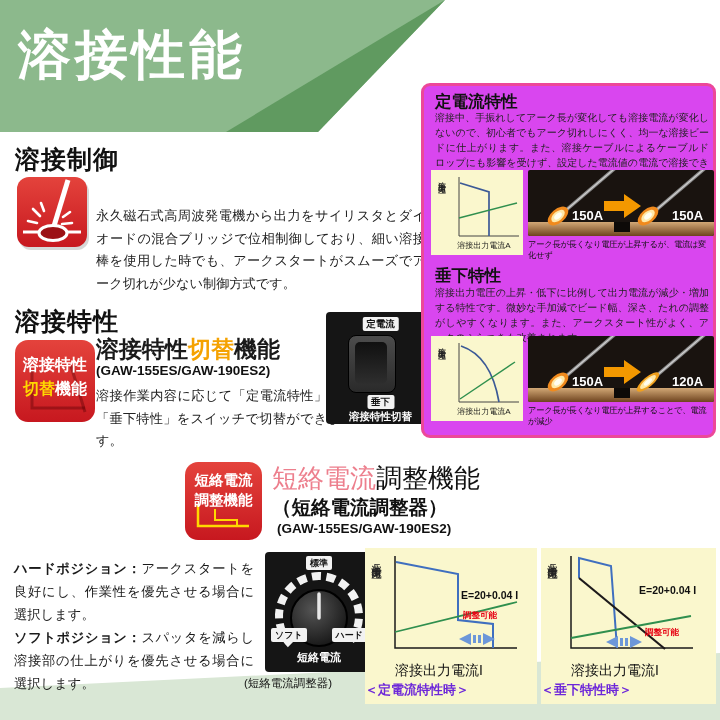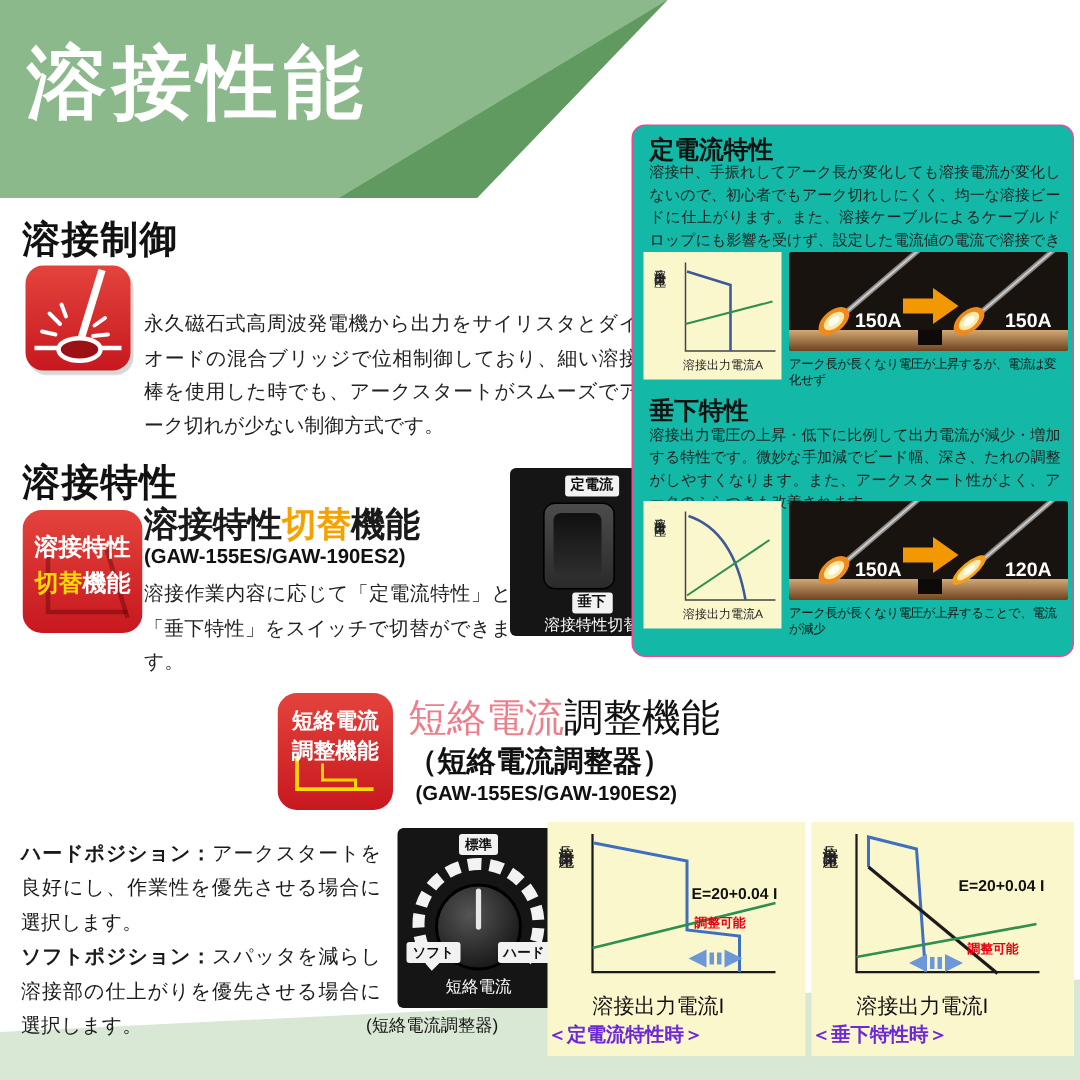--- a/index.html
+++ b/index.html
@@ -15,32 +15,32 @@
   .h-section{font-size:25px;font-weight:bold;color:#111;letter-spacing:1px;}
   .h-sub{font-size:21px;font-weight:bold;color:#111;}
   .body-txt{font-size:13.2px;line-height:22.5px;color:#222;text-align:justify;}
   .hl-orange{color:#f5a200;}
   .models{font-size:13.5px;font-weight:bold;color:#111;}
 
   
   .badge-txt{position:absolute;width:100%;text-align:center;color:#fff;font-weight:bold;}
 
   
-  .panel{left:421px;top:83px;width:295px;height:355px;background:#14b8a6;border:1px solid #ec4899;border-radius:9px;box-sizing:border-box;}
+  .panel{left:421px;top:83px;width:295px;height:355px;background:#d946ef;border:3px solid #ec4899;border-radius:9px;box-sizing:border-box;}
   .panel h3{position:absolute;margin:0;font-size:16.5px;font-weight:bold;color:#111;}
   .panel .ptxt{position:absolute;font-size:10px;line-height:15px;color:#222;text-align:justify;}
   .chart-s{position:absolute;width:92px;height:85px;background:#faf7cd;}
   .photo{position:absolute;width:186px;height:66px;background:#19130f;border-radius:2px;overflow:hidden;}
   .pcap{position:absolute;font-size:8.3px;color:#111;width:186px;letter-spacing:-0.3px;}
   .vlabel{writing-mode:vertical-rl;text-orientation:upright;letter-spacing:1px;color:#222;}
 
   
   .blackbox{position:absolute;background:#151515;border-radius:4px;overflow:hidden;}
   .wtag{position:absolute;background:#f2f2f2;color:#111;font-weight:bold;border-radius:2px;padding:0 4px;line-height:14px;}
-  .wtxt{position:absolute;color:#fff;font-weight:normal;text-align:center;}
+  .wtxt{position:absolute;color:#fff;font-weight:bold;text-align:center;}
 
   
   .chart-b{position:absolute;background:#faf7cd;}
   .chart-b .xlab{position:absolute;font-size:14px;color:#111;}
   .chart-b .cap{position:absolute;width:100%;text-align:left;font-size:13px;font-weight:bold;color:#6d28d9;}
 
   .sc-title-hl{color:#ed7f8d;}
   .sc-title{font-size:26px;font-weight:normal;color:#111;}
   .sc-sub{font-size:19.5px;font-weight:bold;color:#111;}
   .kcap{font-size:11.5px;color:#111;text-align:left;}
@@ -90,21 +90,21 @@
       <line x1="56" y1="26" x2="70" y2="72" stroke="rgba(90,0,5,0.4)" stroke-width="3"></line>
     </svg>
     <div class="badge-txt" style="top:15px;font-size:16px;">溶接特性</div>
     <div class="badge-txt" style="top:39px;font-size:16px;"><span style="color:#ffd800;">切替</span><span>機能</span></div>
   </div>
 
   <div class="abs" style="left:96px;top:334px;font-size:23px;font-weight:bold;"><span>溶接特性</span><span class="hl-orange">切替</span><span>機能</span></div>
   <div class="abs models" style="left:96px;top:363px;">(GAW-155ES/GAW-190ES2)</div>
   <div class="abs body-txt" style="left:96px;top:385px;width:245px;">溶接作業内容に応じて「定電流特性」と「垂下特性」をスイッチで切替ができます。</div>
 
-  <div class="blackbox" style="left:340px;top:312px;width:109px;height:112px;">
+  <div class="blackbox" style="left:326px;top:312px;width:109px;height:112px;">
     <div class="wtag" style="left:50%;transform:translateX(-50%);top:5px;font-size:9.5px;">定電流</div>
     <div class="abs" style="left:22px;top:23px;width:46px;height:56px;background:linear-gradient(180deg,#4c4c4c,#2a2a2a);border-radius:8px;border:1px solid #000;">
       <div class="abs" style="left:6px;top:6px;width:32px;height:42px;background:linear-gradient(180deg,#101010,#2e2e2e);border-radius:5px;"></div>
     </div>
     <div class="wtag" style="left:50%;transform:translateX(-50%);top:83px;font-size:9.5px;">垂下</div>
     <div class="wtxt" style="left:0;top:98px;width:100%;font-size:10.5px;">溶接特性切替</div>
   </div>
 
   <div class="abs panel">
     <h3 style="left:11px;top:5px;">定電流特性</h3>

